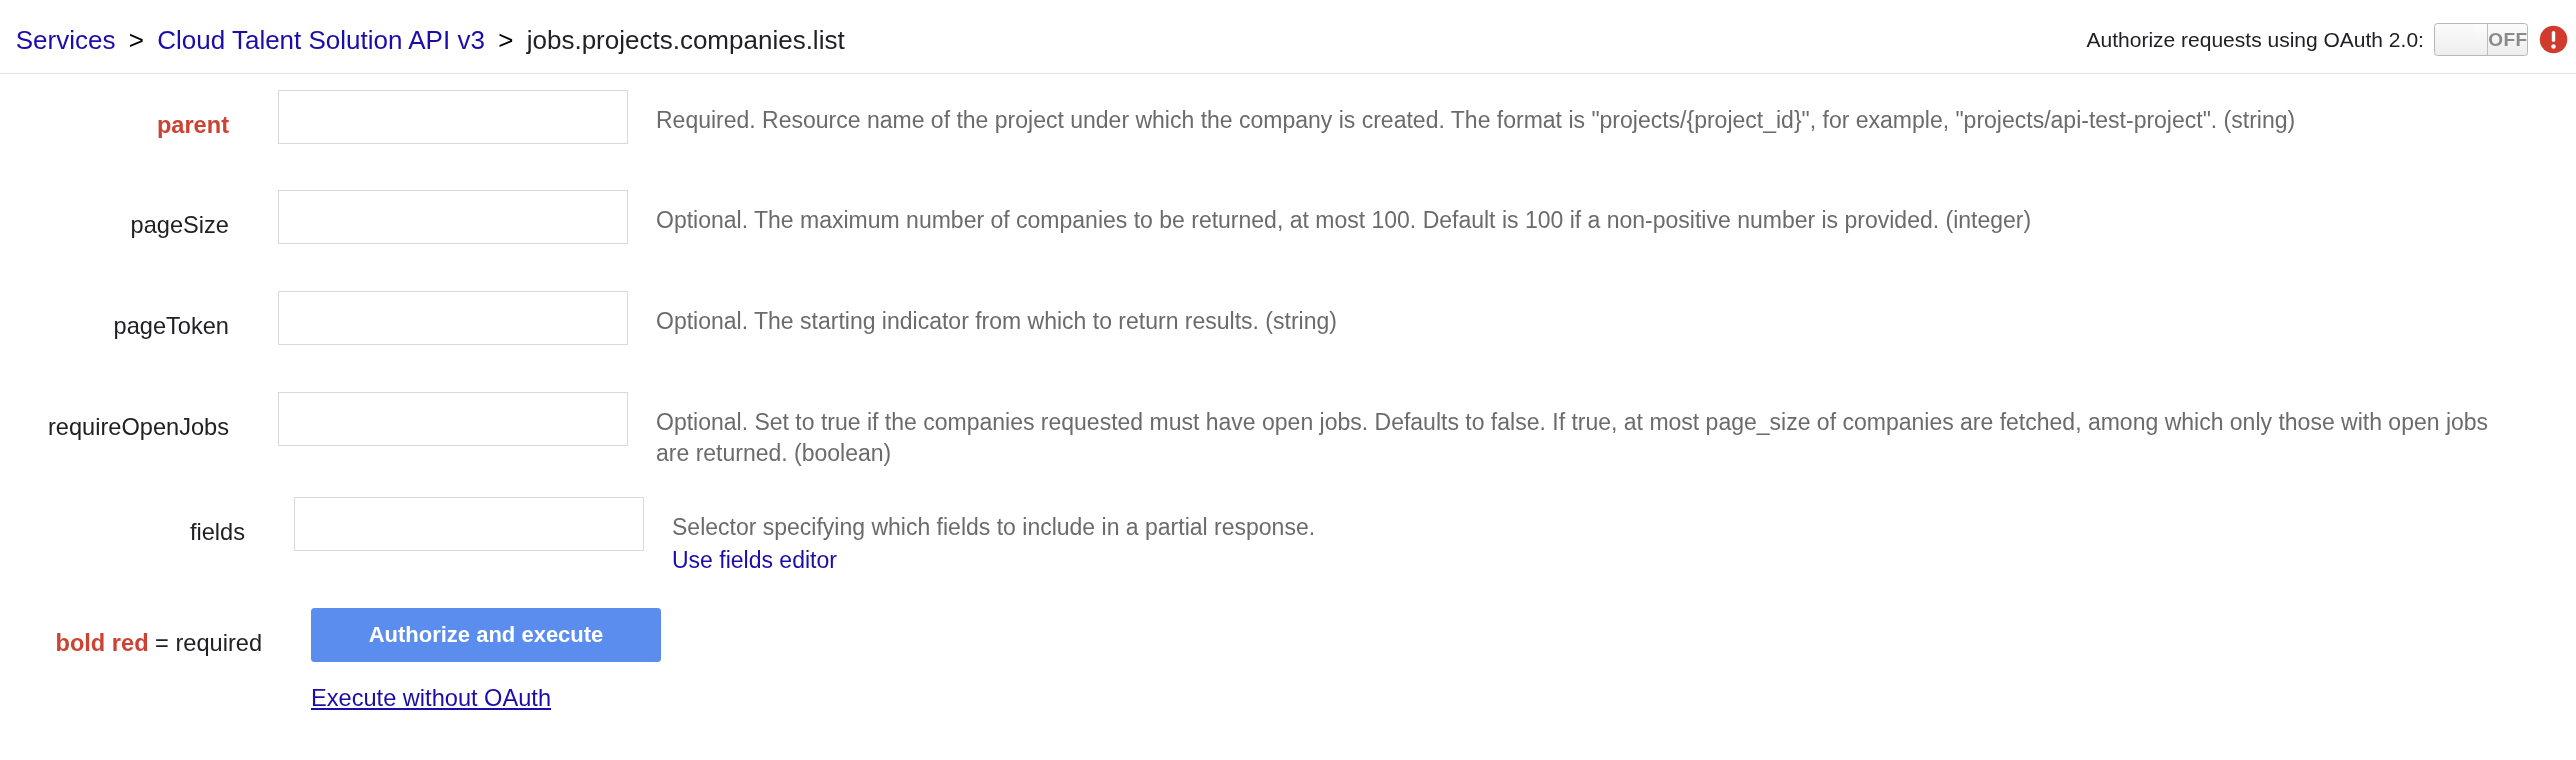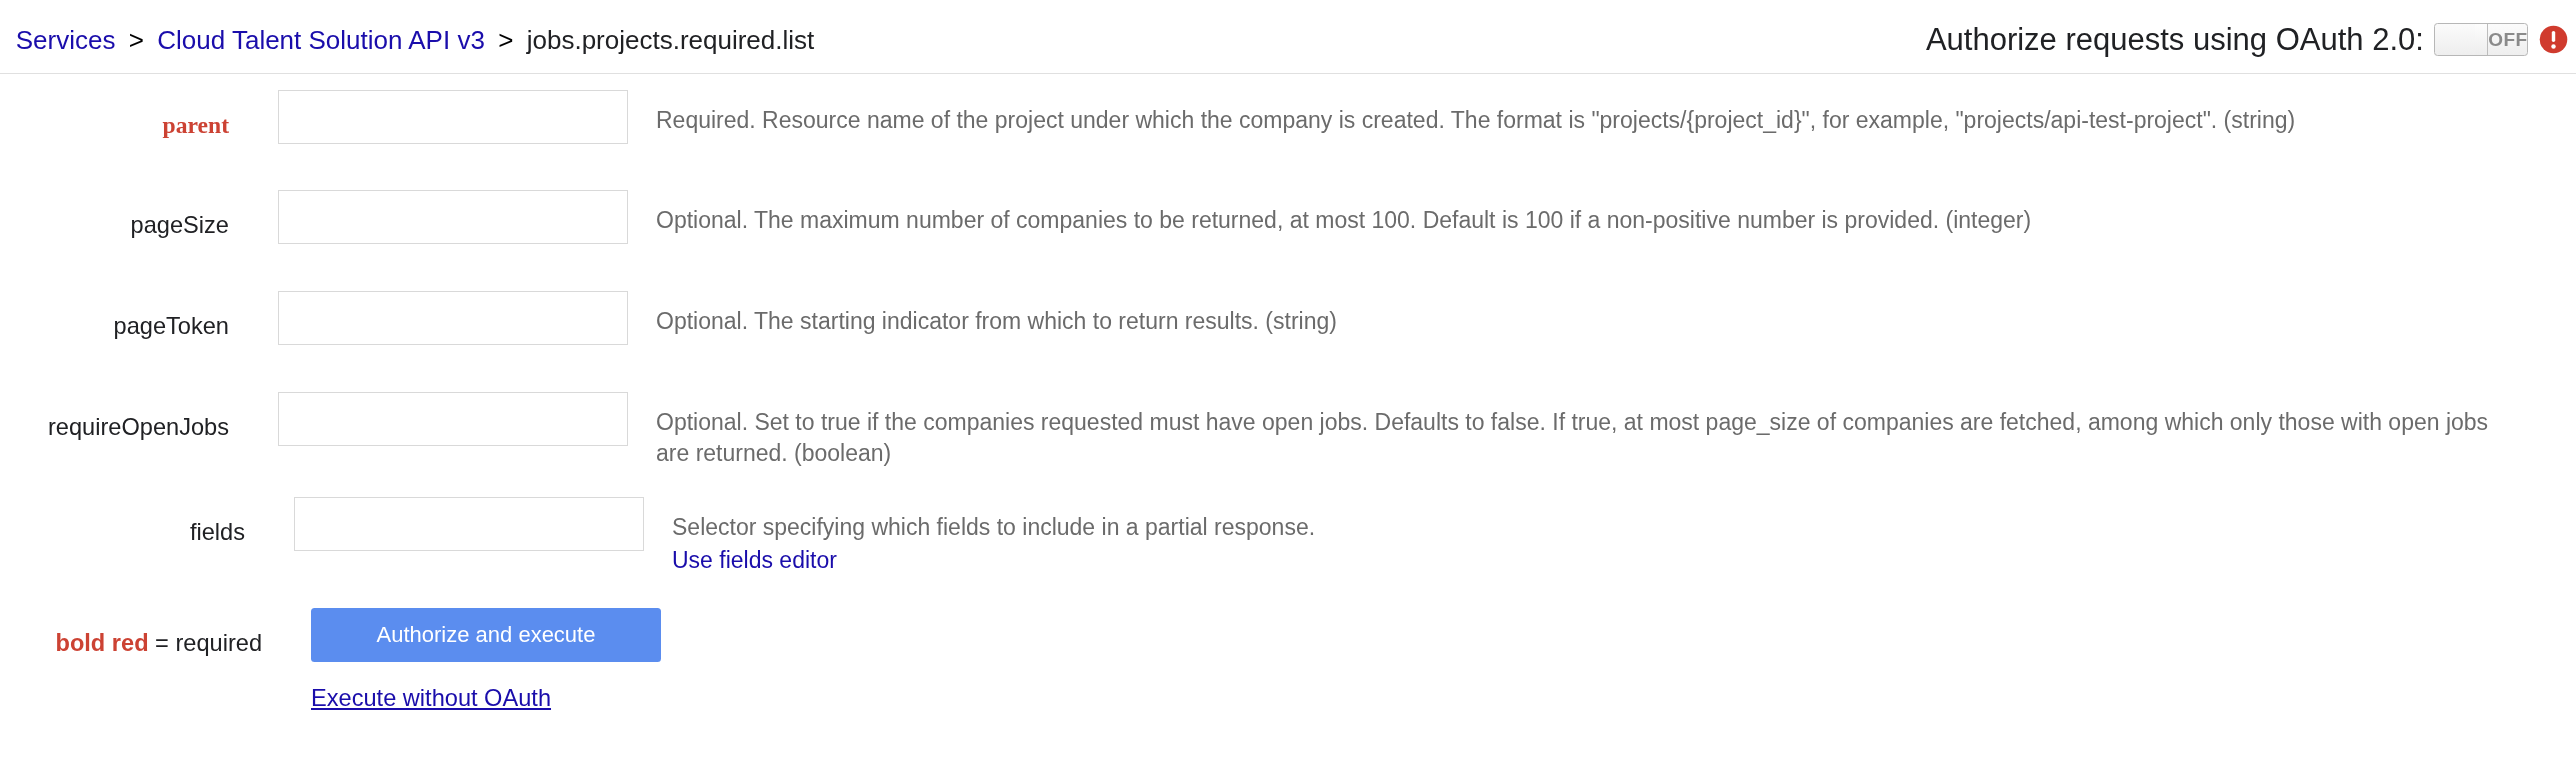--- a/index.html
+++ b/index.html
@@ -47,21 +47,21 @@
 
   .oauth-area {
     position: absolute;
     right: 7px;
     top: 23px;
     display: flex;
     align-items: center;
     white-space: nowrap;
   }
   .oauth-label {
-    font-size: 31px;
+    font-size: 21px;
     line-height: 30px;
     color: #202124;
     margin-right: 10.5px;
   }
   .toggle {
     display: inline-flex;
     align-items: stretch;
     width: 94px;
     height: 33px;
     border: 1.7px solid #b7b7b7;
@@ -110,21 +110,20 @@
     text-align: right;
     font-size: 23.6px;
     line-height: 28px;
     padding-top: 21px;
     color: #202124;
     white-space: nowrap;
   }
   .label-col.required {
     color: #cc4233;
     font-weight: bold;
-    font-family: Liberation Serif, serif;
   }
   .field-col {
     flex: 0 0 350px;
     width: 350px;
     margin-left: 49px;
   }
   .field-box {
     width: 350px;
     height: 54px;
     box-sizing: border-box;
@@ -189,21 +188,21 @@
   }
   .primary-btn {
     width: 350px;
     height: 54px;
     background: #5b8def;
     border: none;
     border-radius: 3.5px;
     color: #ffffff;
     font-family: "Liberation Sans", sans-serif;
     font-size: 22px;
-    font-weight: normal;
+    font-weight: bold;
     cursor: pointer;
     display: block;
   }
   .secondary-link {
     display: inline-block;
     margin-top: 23px;
     color: #1a0dab;
     text-decoration: underline;
     font-size: 23.6px;
     cursor: pointer;
@@ -212,21 +211,21 @@
 </head>
 <body>
 
 <div class="header">
 
   <div class="breadcrumb">
     <span class="crumb-link">Services</span>
     <span class="crumb-sep">&gt;</span>
     <span class="crumb-link">Cloud Talent Solution API v3</span>
     <span class="crumb-sep">&gt;</span>
-    <span class="crumb-current">jobs.projects.required.list</span>
+    <span class="crumb-current">jobs.projects.companies.list</span>
   </div>
 
   <div class="oauth-area">
     <span class="oauth-label">Authorize requests using OAuth 2.0:</span>
 
     <span class="toggle">
       <span class="knob"></span>
       <span class="toggle-text">OFF</span>
     </span>
 

